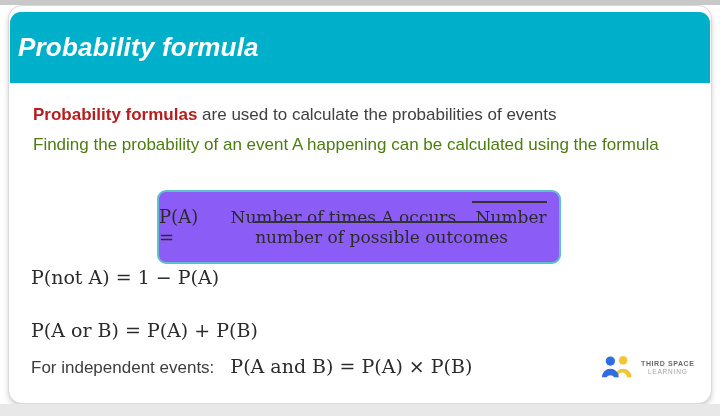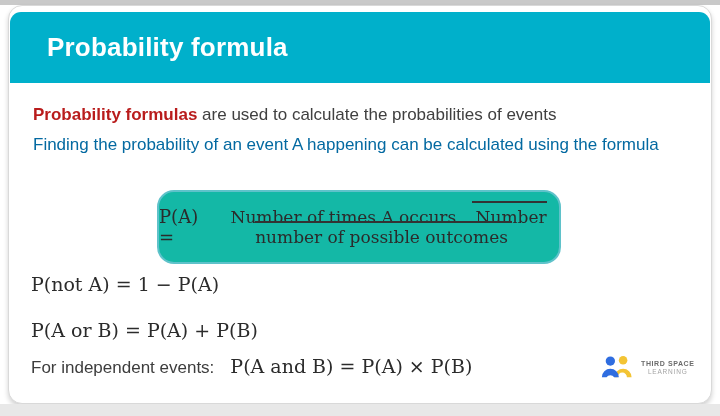--- a/index.html
+++ b/index.html
@@ -24,59 +24,60 @@
     background: #ffffff;
     border: 1px solid #d9d9d9;
     border-radius: 14px;
     box-shadow: 0 3px 5px rgba(0,0,0,0.18);
   }
   .card-header {
     position: absolute; left: 1px; right: 1px; top: 6px; height: 71px;
     background: #00b0cb;
     border-radius: 11px 11px 0 0;
     display: flex; align-items: center;
-    padding-left: 37px;
+    padding-left: 8px;
+    font-style: italic;
   }
   .card-title {
     color: #ffffff;
     font-size: 26px;
     font-weight: bold;
     letter-spacing: 0.2px;
   }
   .p1 {
     position: absolute; left: 24px; top: 96px;
     font-size: 17px; color: #404040; line-height: 26px;
   }
   .p1 b { color: #b91c1c; }
   .p2 {
     position: absolute; left: 24px; top: 125px; width: 630px;
-    font-size: 17px; color: #0369a1; line-height: 28px;
+    font-size: 17px; color: #4d7c0f; line-height: 28px;
   }
   .formula-box {
     position: absolute; left: 148px; top: 184px; width: 404px; height: 74px;
     border: 2px solid #5fc2ca;
-    border-radius: 17px;
-    background: #14b8a6;
+    border-radius: 9px;
+    background: #8b5cf6;
     display: flex; align-items: center; justify-content: center;
   }
   .math {
     font-family: "DejaVu Serif", serif;
     color: #2b2b2b;
     font-size: 18px;
   }
   .formula-box .lhs { margin-right: 10px; }
   .frac { display: inline-block; text-align: center; font-size: 17px; }
   .frac .num { padding: 0 10px 4px; }
   .frac .den { border-top: 2px solid #333333; padding: 4px 4px 0; }
   .math-row {
     position: absolute; left: 22px;
     display: flex; align-items: baseline;
     white-space: nowrap;
   }
-  .row-1 { top: 267px; justify-content: center; }
+  .row-1 { top: 260px; justify-content: center; }
   .row-2 { top: 313px; }
   .row-3 { top: 349px; text-align: center; }
   .row-label {
     font-size: 17px; color: #3d3d3d;
     margin-right: 16px;
   }
   .row-math { font-size: 19px; }
   .logo {
     position: absolute; left: 592px; top: 347px;
     display: flex; align-items: center;

